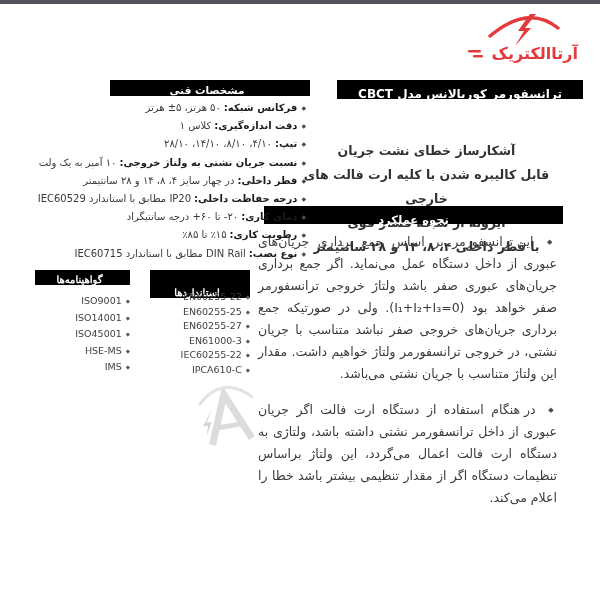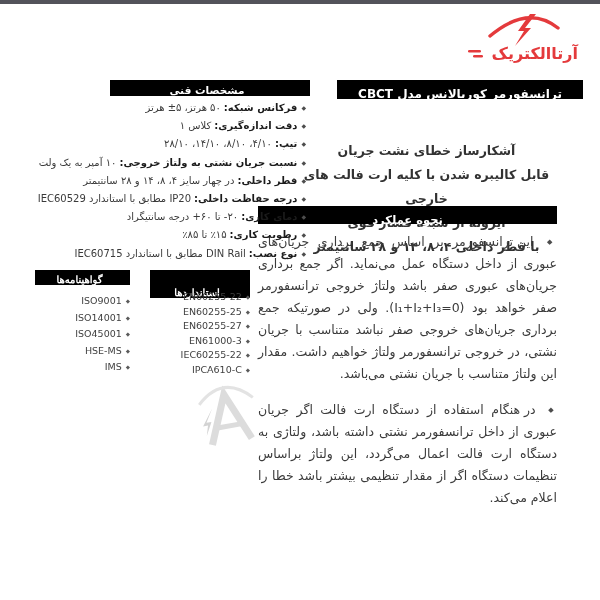--- a/index.html
+++ b/index.html
@@ -9,21 +9,21 @@
   .logo{position:absolute;left:466px;top:9px;width:114px;height:56px;}
   
   .bar{position:absolute;background:#000000;display:flex;align-items:center;flex-direction:column;}
   .osq{width:13px;align-self:stretch;background:#e8722c;flex:none;}
   .bar .btxt{color:#ffffff;font-weight:bold;white-space:nowrap;}
   .bar.rtl{direction:rtl;gap:7px;}
   .bar.ltr{direction:ltr;justify-content:space-between;}
   .bar.ltr .btxt{direction:rtl;padding-right:6px;}
   #cbctBar{left:337px;top:80px;width:246px;height:19px;}
   #cbctBar .btxt{font-size:12px;}
-  #nahvehBar{left:258px;top:206px;width:299px;height:18px;}
+  #nahvehBar{left:264px;top:206px;width:299px;height:18px;}
   #nahvehBar .btxt{font-size:11.5px;}
   #specBar{left:110px;top:80px;width:200px;height:16px;}
   #specBar .btxt{font-size:10.5px;}
   #stdBar{left:150px;top:270px;width:100px;height:28px;}
   #certBar{left:35px;top:270px;width:95px;height:15px;}
   #stdBar .btxt,#certBar .btxt{font-size:10px;font-family:Liberation Serif, serif;}
   
   .intro{position:absolute;left:300px;top:103px;width:253px;direction:rtl;text-align:center;
          font-weight:bold;font-size:12.5px;line-height:24px;color:#323232;margin-top:36px;}
   .para{position:absolute;left:258px;width:299px;direction:rtl;text-align:justify;

